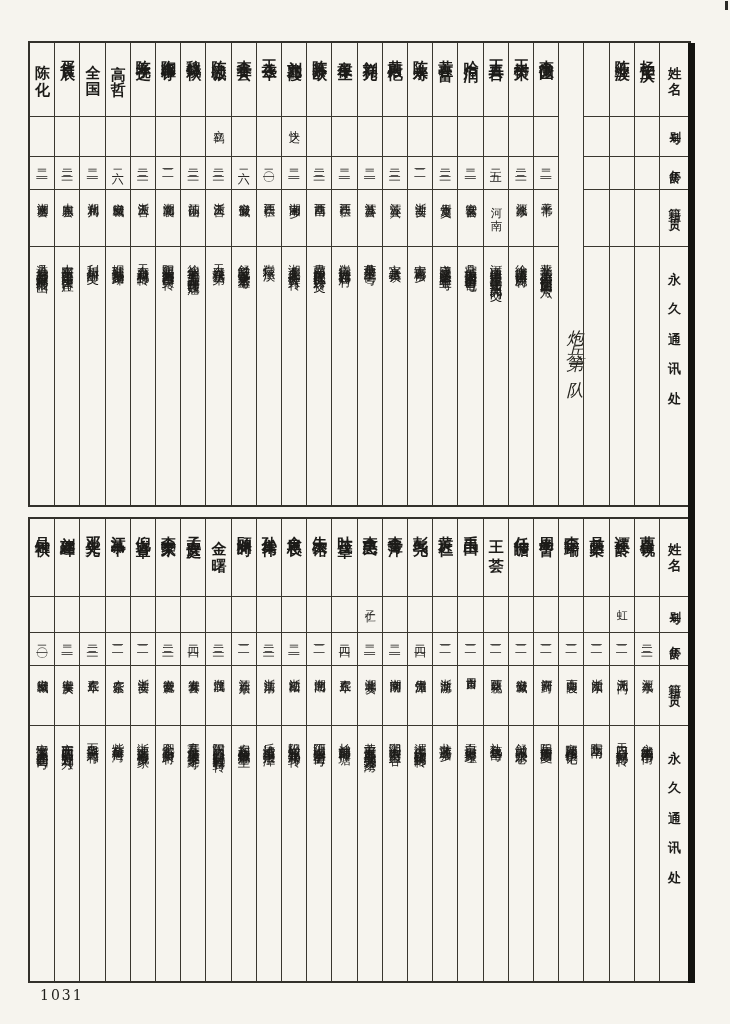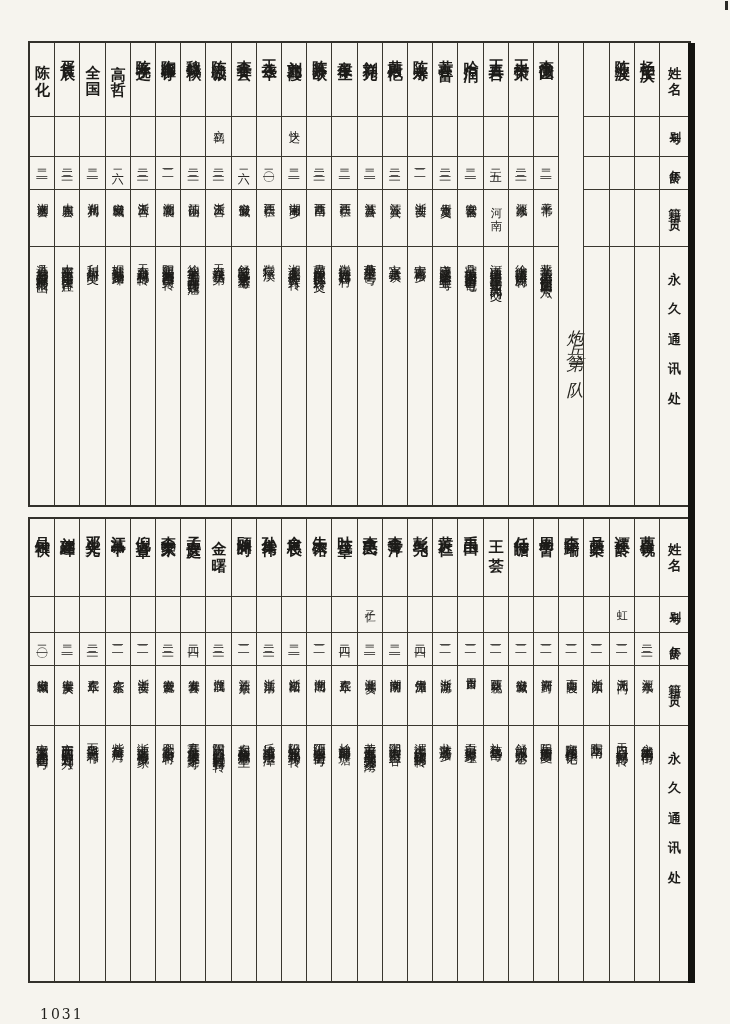--- a/index.html
+++ b/index.html
@@ -66,21 +66,20 @@
     background:#141310;
   }
   .corner-mark{
     position:absolute; left:725px; top:1px; width:3px; height:9px;
     background:#2a2a26;
   }
   .page-num{
     position:absolute; left:40px; top:987px;
     font-family:"DejaVu Serif", serif; font-size:14px; letter-spacing:2px;
     color:#1f1e1a;
-    margin-top:19px;
   }
 </style>
 </head>
 <body>
 
 <div class="page">
 
   <div class="reg-table" id="table-top">
     <div class="headcol">
       <div class="cell c-name">

